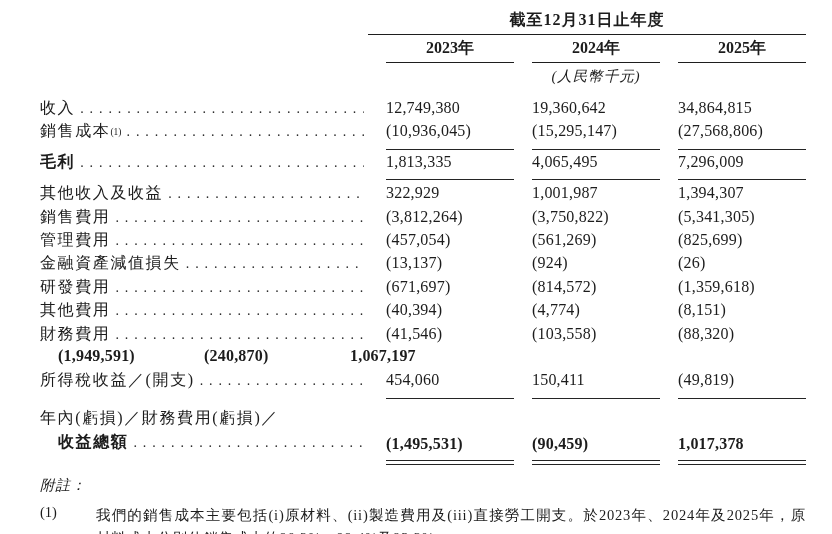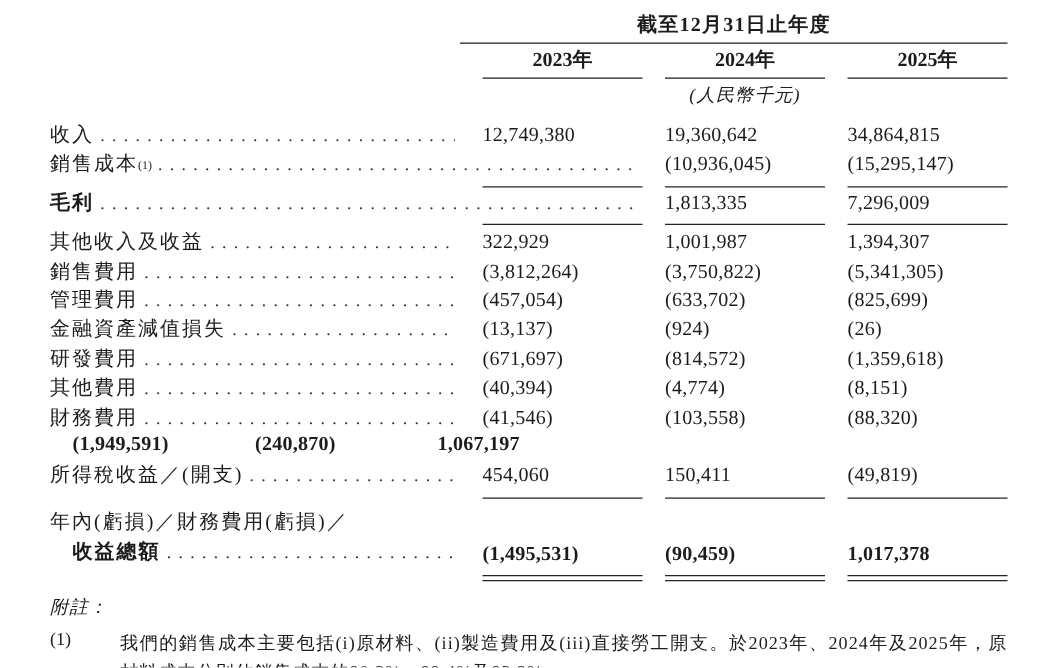--- a/index.html
+++ b/index.html
@@ -106,33 +106,35 @@
           <div class="cell val"><span>34,864,815</span></div>
         </div>
         <div class="t-row">
           <div class="lab">
             <span class="lab-text">銷售成本</span>
             <sup>(1)</sup>
             <span class="leader"></span>
           </div>
           <div class="cell val"><span class="neg">(10,936,045)</span></div>
           <div class="cell val"><span class="neg">(15,295,147)</span></div>
+          <div class="cell val"><span class="neg">(27,568,806)</span></div>
         </div>
         <div class="rule-row single">
           <div class="label-spacer"></div>
           <div class="cell"></div>
           <div class="cell"></div>
           <div class="cell"></div>
         </div>
         <div class="t-row bold-label" style="margin-top: 2px;">
           <div class="lab">
             <span class="lab-text">毛利</span>
             <span class="leader"></span>
           </div>
           <div class="cell val"><span>1,813,335</span></div>
+          <div class="cell val"><span>4,065,495</span></div>
           <div class="cell val"><span>7,296,009</span></div>
         </div>
         <div class="rule-row single">
           <div class="label-spacer"></div>
           <div class="cell"></div>
           <div class="cell"></div>
           <div class="cell"></div>
         </div>
         <div class="t-row" style="margin-top: 4px;">
           <div class="lab">
@@ -151,21 +153,21 @@
           <div class="cell val"><span class="neg">(3,812,264)</span></div>
           <div class="cell val"><span class="neg">(3,750,822)</span></div>
           <div class="cell val"><span class="neg">(5,341,305)</span></div>
         </div>
         <div class="t-row">
           <div class="lab">
             <span class="lab-text">管理費用</span>
             <span class="leader"></span>
           </div>
           <div class="cell val"><span class="neg">(457,054)</span></div>
-          <div class="cell val"><span class="neg">(633,702)</span></div>
+          <div class="cell val"><span class="neg">(561,269)</span></div>
           <div class="cell val"><span class="neg">(825,699)</span></div>
         </div>
         <div class="t-row">
           <div class="lab">
             <span class="lab-text">金融資產減值損失</span>
             <span class="leader"></span>
           </div>
           <div class="cell val"><span class="neg">(13,137)</span></div>
           <div class="cell val"><span class="neg">(924)</span></div>
           <div class="cell val"><span class="neg">(26)</span></div>

